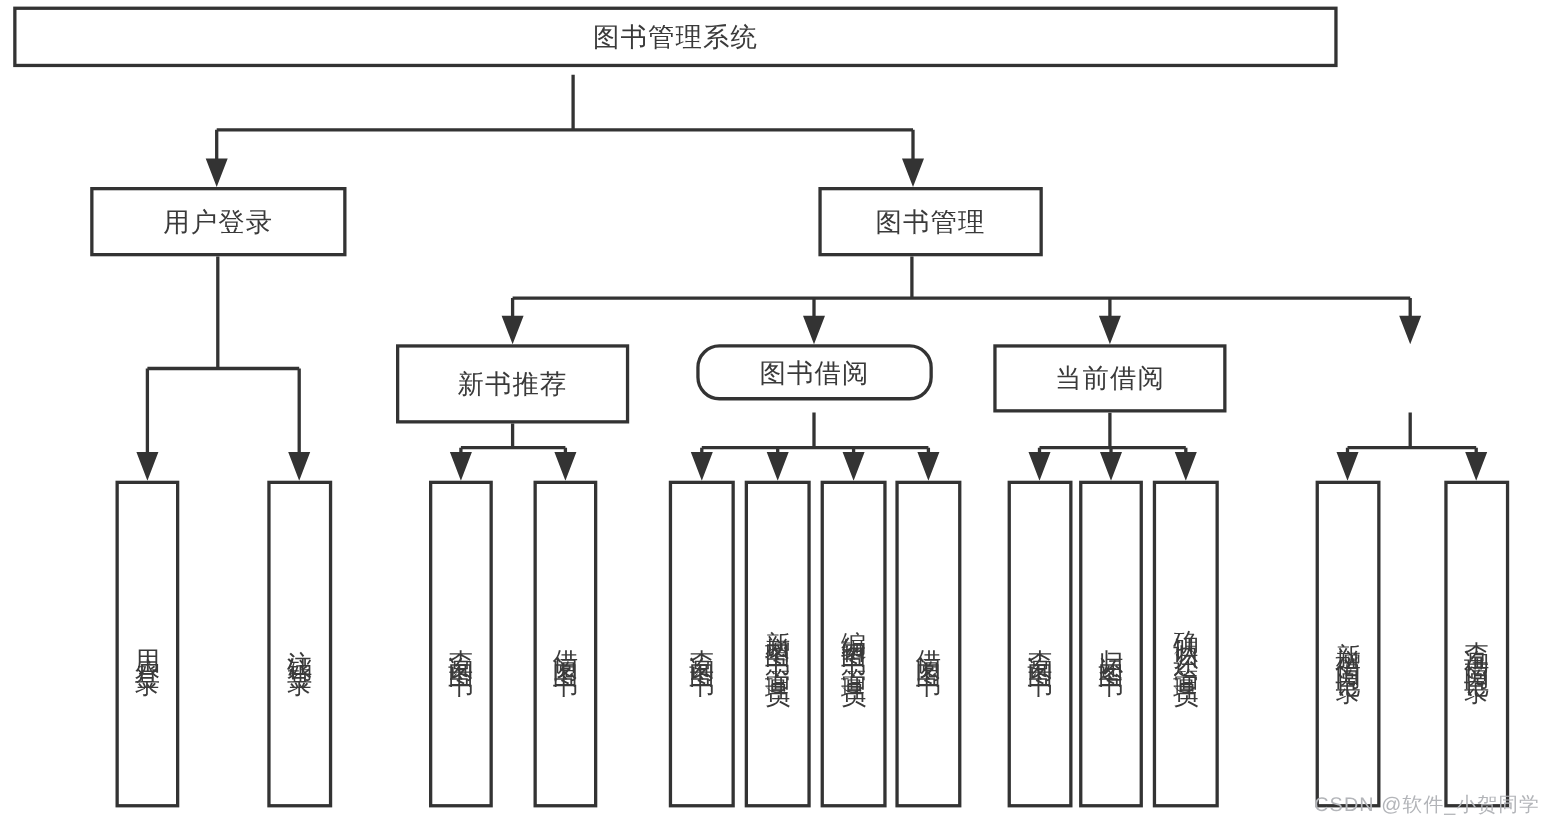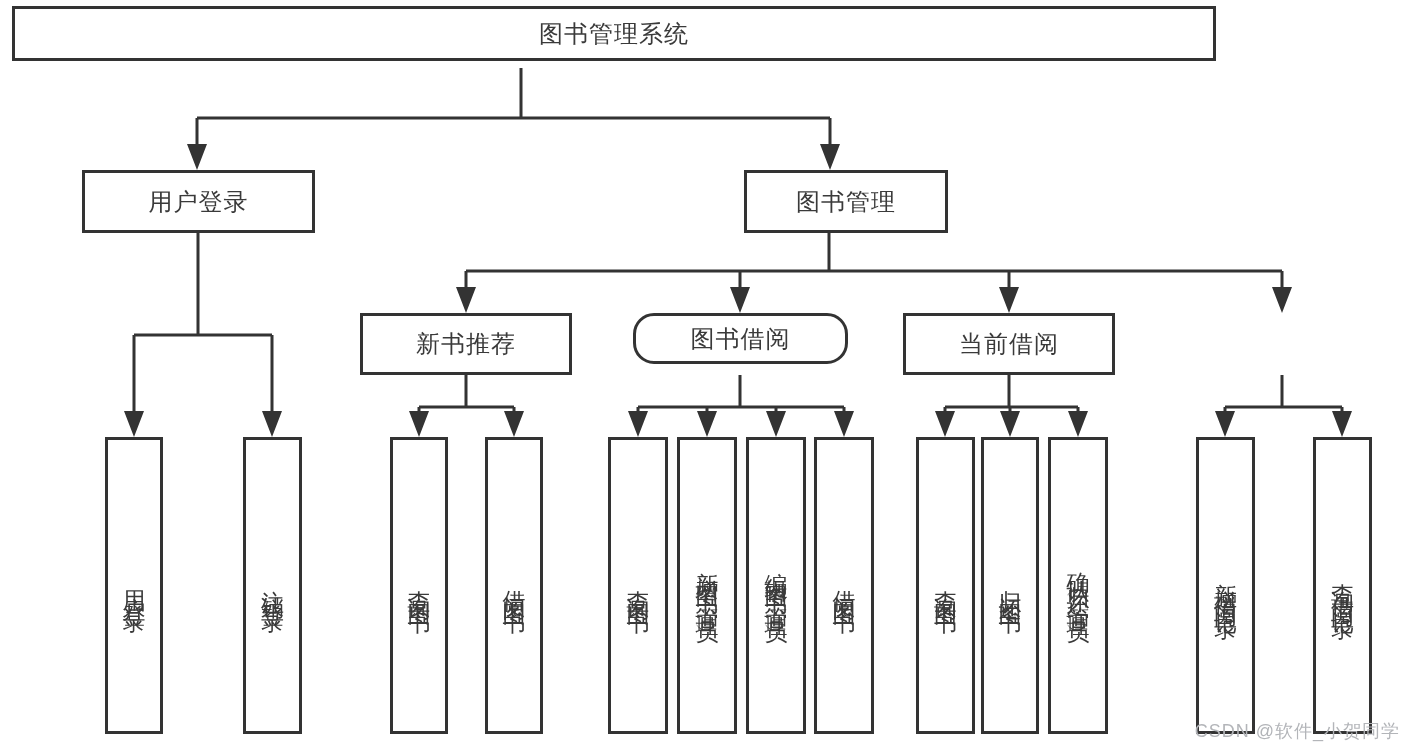--- a/index.html
+++ b/index.html
@@ -40,21 +40,21 @@
     line-height: 1;
     letter-spacing: 7px;
     white-space: nowrap;
   }
   
   .n-root { left: 12px; top: 6px;  width: 1204px; height: 55px; text-align: right; }
   
   .n-user { left: 82px;  top: 170px; width: 233px; height: 63px; }
   .n-mgmt { left: 712px; top: 170px; width: 204px; height: 63px; margin-left: 32px; }
   
-  .n-nb { left: 360px;  top: 313px; width: 212px; height: 62px; }
+  .n-nb { left: 360px;  top: 313px; width: 212px; height: 72px; }
   .n-bb { left: 633px;  top: 313px; width: 215px; height: 51px; border-radius: 21px; }
   .n-cb { left: 903px;  top: 313px; width: 212px; height: 62px; }
   .n-br { left: 1175px; top: 313px; width: 215px; height: 62px; }
   
   .leaf { top: 437px; height: 297px; }
   .l-u1 { left: 105px;  width: 58px; }
   .l-u2 { left: 243px;  width: 59px; }
   .l-n1 { left: 390px;  width: 58px; }
   .l-n2 { left: 485px;  width: 58px; }
   .l-b1 { left: 608px;  width: 60px; }

